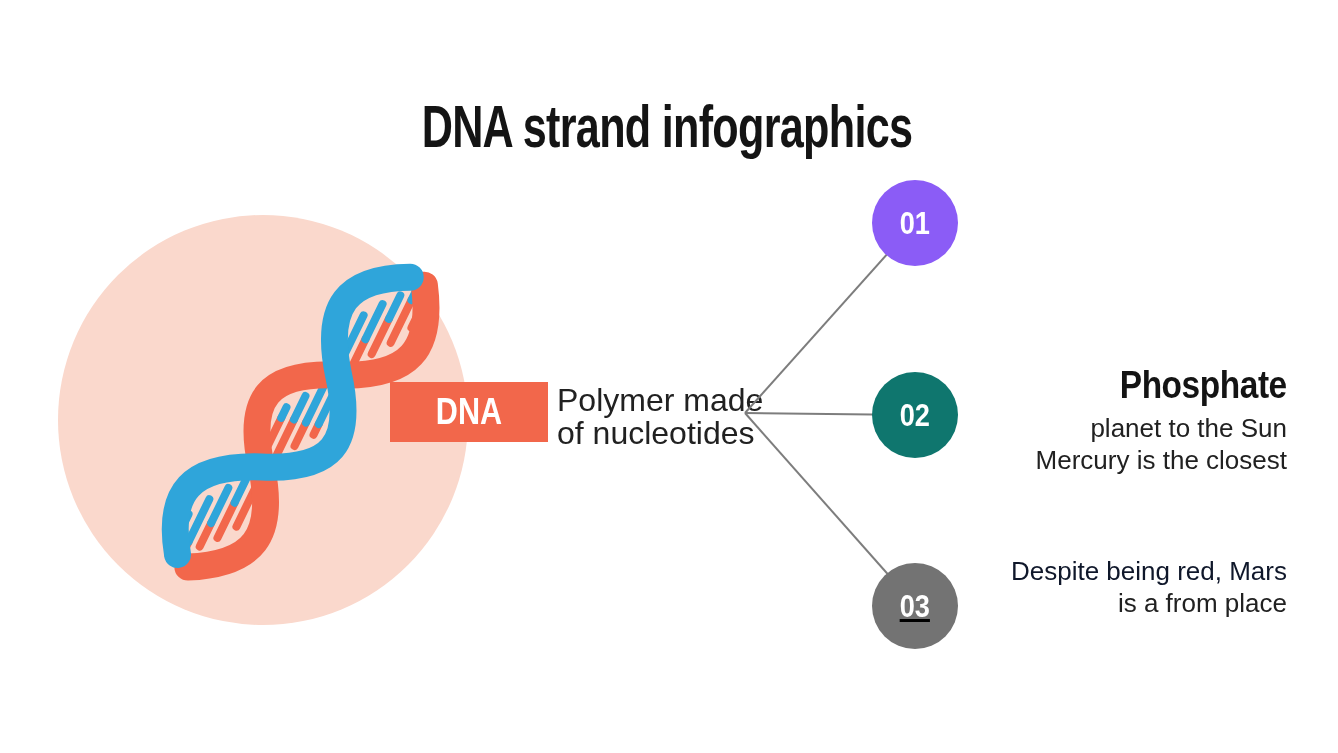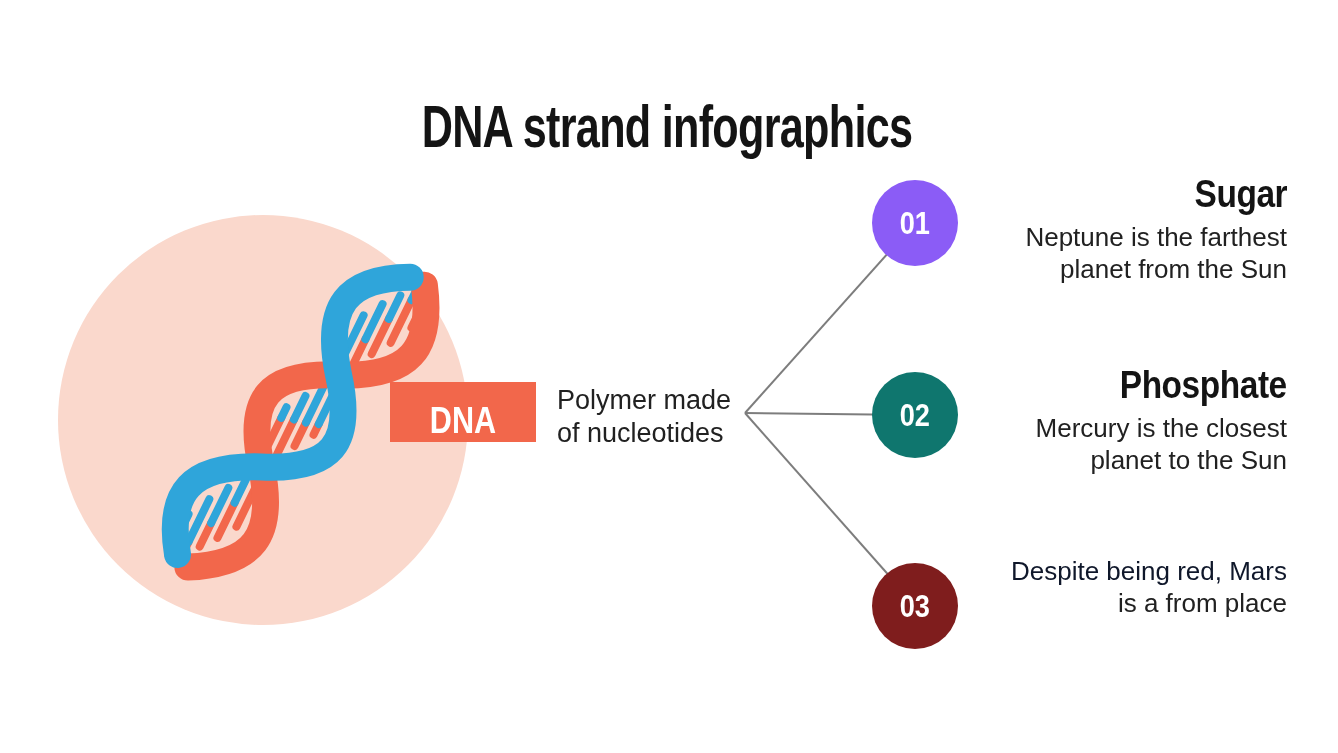--- a/index.html
+++ b/index.html
@@ -8,30 +8,30 @@
     background:#ffffff; font-family:"Liberation Sans", sans-serif;padding-left:28px;
   }
   .title {
     position:absolute; left:667px; top:56px; white-space:nowrap;
     font-size:60px; line-height:62px; font-weight:bold; color:#141414;
     letter-spacing:-1px;
     transform:translateX(-50%) scaleX(0.72);
   }
   .helix-svg { position:absolute; left:40px; top:190px; }
   .dna-badge {
-    position:absolute; left:390px; top:382px; width:146px; height:60px;
-    display:flex; align-items:flex-end; justify-content:center;
+    position:absolute; left:390px; top:382px; width:158px; height:60px;
+    display:flex; align-items:center; justify-content:center;
   }
   .dna-badge span {
     display:inline-block; font-weight:bold; font-size:36px; letter-spacing:0px;
     transform:scaleX(0.85);
   }
   .polymer {
     position:absolute; left:557px; top:384px;
-    font-size:27px; line-height:33px; color:#212121; text-align:left;
+    font-size:32px; line-height:33px; color:#212121; text-align:left;
   }
   .connector-svg { position:absolute; left:738px; top:178px; }
   .num-circle {
     position:absolute; left:872px; width:86px; height:86px; border-radius:50%;
     display:flex; align-items:center; justify-content:center;
   }
   .num-circle span {
     display:inline-block; color:#ffffff; font-weight:bold; font-size:32px;
     transform:scaleX(0.85);
   }
@@ -102,38 +102,31 @@
     <line class="connector" x1="7" y1="235" x2="178" y2="237" stroke="#7D7D7D" stroke-width="2"></line>
     <line class="connector" x1="7" y1="235" x2="178" y2="428" stroke="#7D7D7D" stroke-width="2"></line>
   </svg>
 
   <div class="num-circle" style="top: 180px; background: #8b5cf6;">
     <span style="color: rgb(255, 255, 255);">01</span>
   </div>
   <div class="num-circle" style="top: 372px; background: #0f766e;">
     <span style="color: rgb(255, 255, 255);">02</span>
   </div>
-  <div class="num-circle" style="top: 563px; background: #7f1d1d;">
+  <div class="num-circle" style="top: 563px; background: #737373; text-decoration: underline;">
     <span style="color: rgb(255, 255, 255);">03</span>
   </div>
 
-  <div class="item" style="top:174px">
-    <div class="item-heading">
-      <span>Sugar</span>
-    </div>
-    <div class="item-body-line" style="color: rgb(33, 33, 33);">Neptune is the farthest</div>
-    <div class="item-body-line" style="color: rgb(33, 33, 33);">planet from the Sun</div>
-  </div>
 
   <div class="item" style="top:365px">
     <div class="item-heading">
       <span>Phosphate</span>
     </div>
+    <div class="item-body-line" style="color: rgb(33, 33, 33);">planet to the Sun</div>
     <div class="item-body-line" style="color: rgb(33, 33, 33);">Mercury is the closest</div>
-    <div class="item-body-line" style="color: rgb(33, 33, 33);">planet to the Sun</div>
   </div>
 
   <div class="item" style="top:556px">
     <div class="item-body-line" style="color: #0f172a;">Despite being red, Mars</div>
     <div class="item-body-line" style="color: rgb(33, 33, 33);">is a from place</div>
   </div>
 
 </div>
 
 </body></html>

